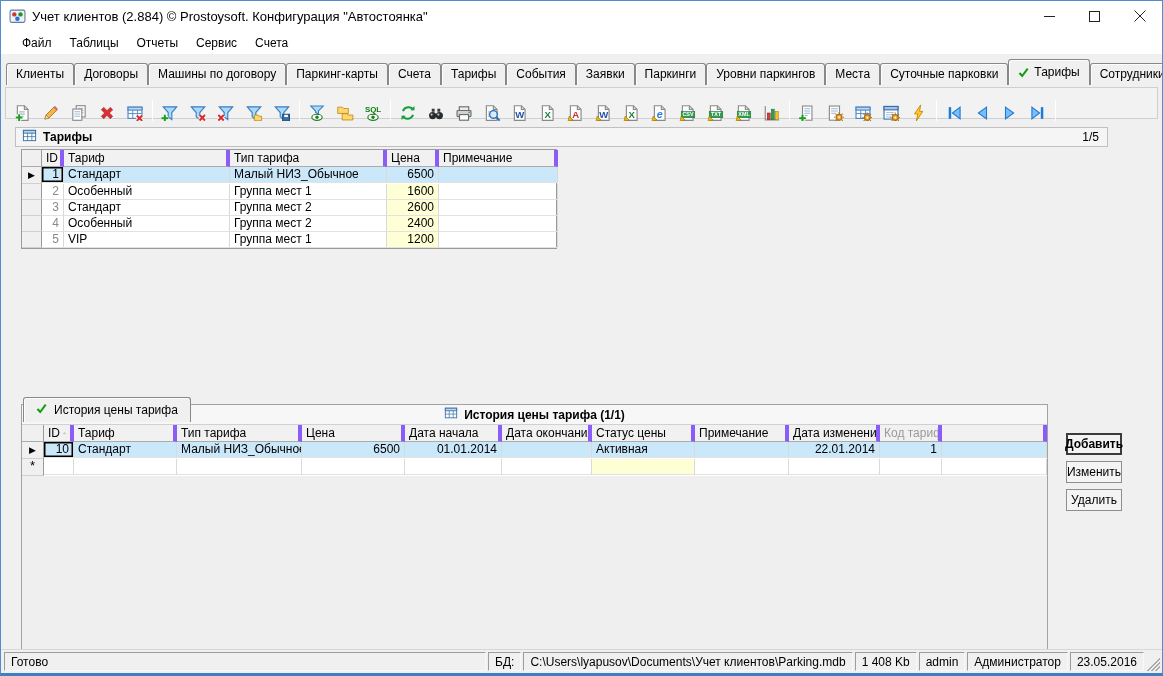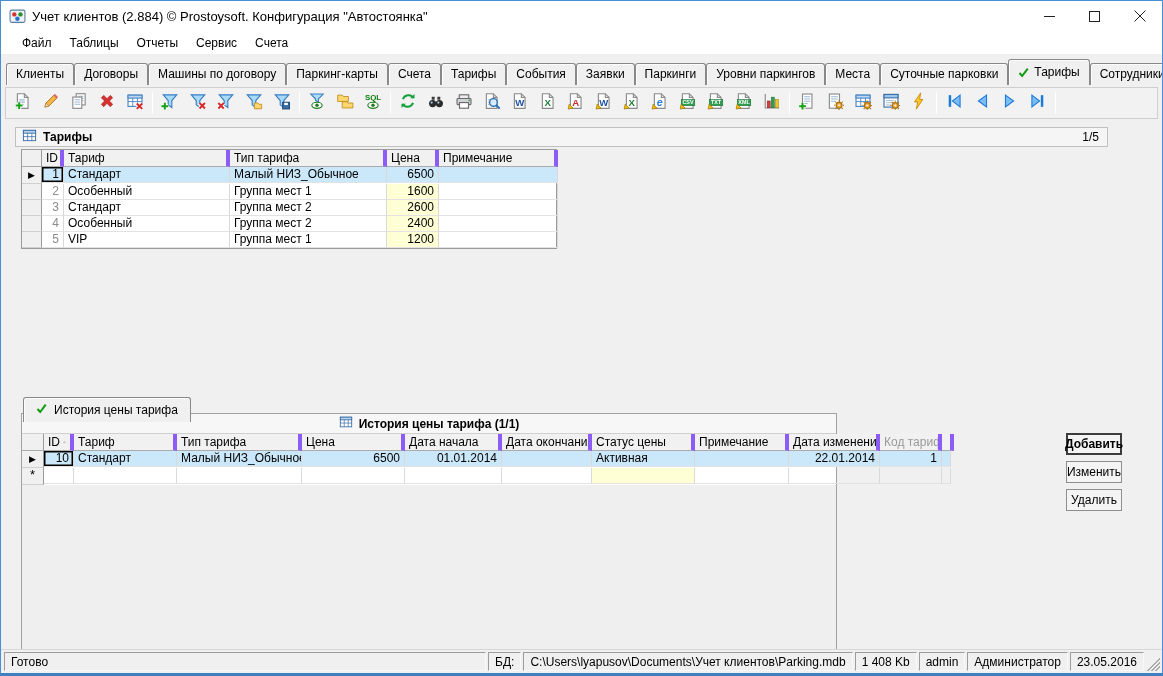--- a/index.html
+++ b/index.html
@@ -31,21 +31,21 @@
     border-radius:3px 3px 0 0; padding:3px 9px 4px 9px; margin-right:0;
     white-space:nowrap; box-shadow: inset 1px 1px 0 #fdfdfd; display:flex; align-items:center; gap:5px;
   }
   .tab.active{ padding-top:5px; padding-bottom:6px; position:relative; z-index:2; font-weight:normal; }
   .tab .chk{ display:inline-flex; }
 
   
   .toolbar-row{ padding:2px 4px; flex-shrink:0; }
   .toolbar{
     height:32px; border:1px solid #cfcfcf; background:#f2f2f2;
-    display:flex; align-items:flex-end; padding:4px 3px;
+    display:flex; align-items:flex-start; padding:12px 3px;
   }
   .tbtn{ width:28px; height:26px; display:flex; align-items:center; justify-content:center; }
   .tbtn svg{ display:block; }
   .tsep{ width:1px; height:22px; background:#c2c2c2; border-right:1px solid #fff; margin:0 3px; }
 
   
   .client{ flex:1; position:relative; background:#f0f0f0; overflow:hidden; }
 
   .top-pane{ position:absolute; left:14px; top:6px; width:1093px; }
   .panel-head{
@@ -79,21 +79,21 @@
   .star{ font-size:13px; line-height:14px; }
 
   .bottom-pane{ position:absolute; left:0; top:272px; right:0; bottom:0; }
   .subtab{
     position:absolute; left:22px; top:4px; height:25px;
     background:#f0f0f0; border:1px solid #888; border-bottom:none; border-radius:3px 3px 0 0;
     box-shadow: inset 1px 1px 0 #fdfdfd;
     display:flex; align-items:center; gap:7px; padding:0 12px; z-index:2;
   }
   .subpanel{
-    position:absolute; left:20px; top:20px; width:816px; height:256px;
+    position:absolute; left:20px; top:11px; width:1027px; height:256px;
     border:1px solid #a2a2a2; background:#efefef;
   }
   .subpanel-head{
     height:20px; background:#f7f7f7; border-bottom:1px solid #d0d0d0;
     display:flex; align-items:center; justify-content:center; gap:6px; font-weight:bold;
   }
   .side-btns{ position:absolute; left:1065px; top:40px; width:72px; }
   .btn{
     width:56px; height:22px; margin-bottom:6px; background:#f4f4f4;
     border:1px solid #8e8e8e; display:flex; align-items:center; justify-content:center;

